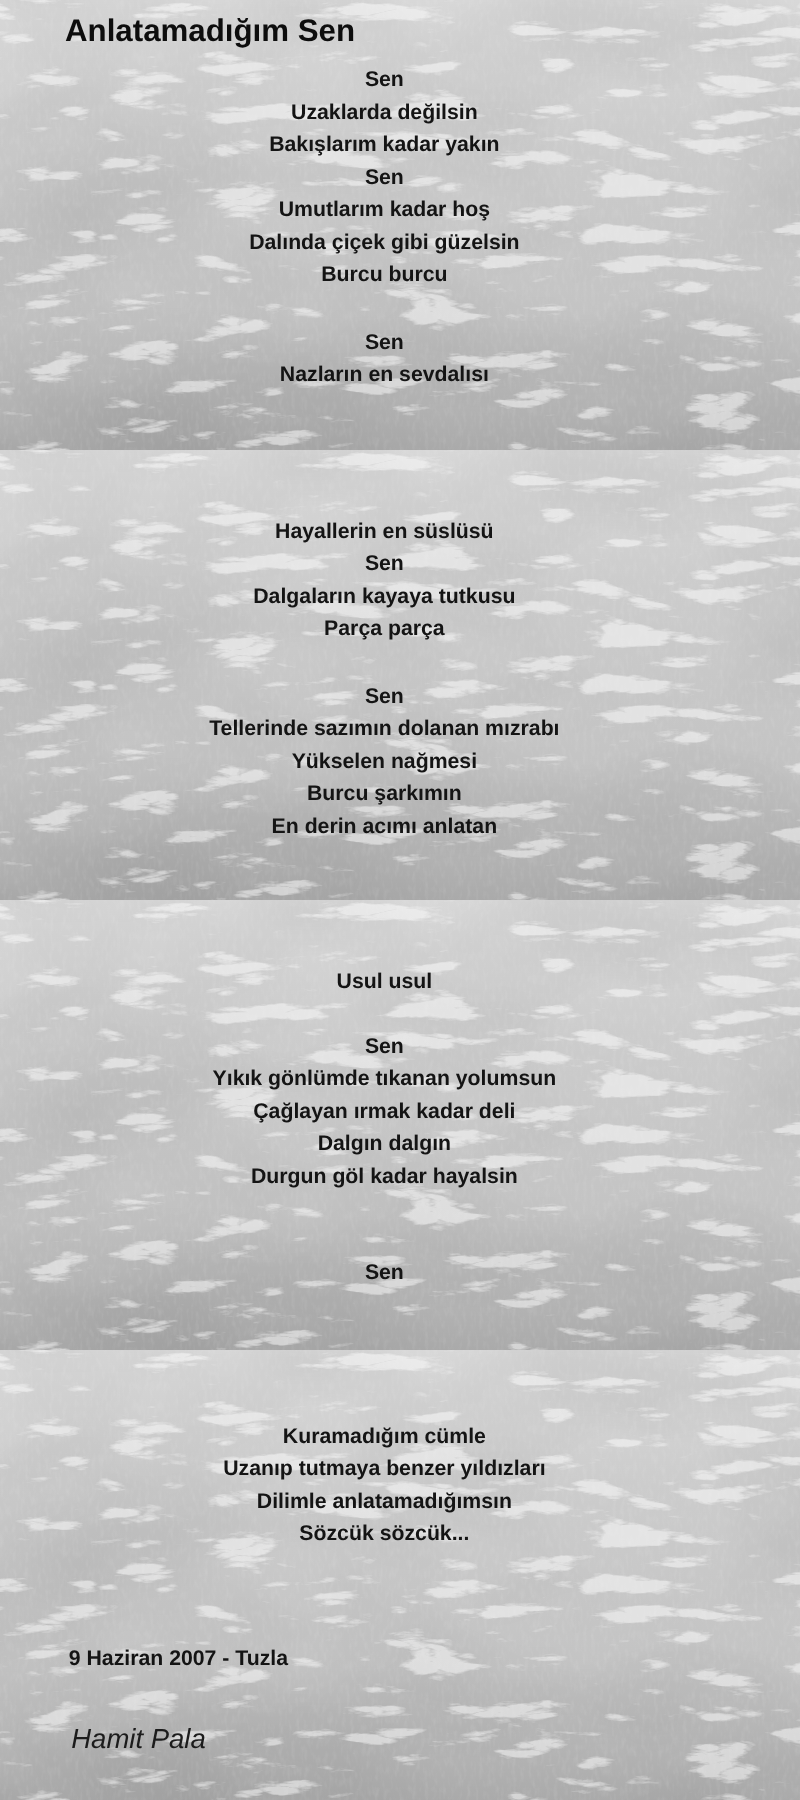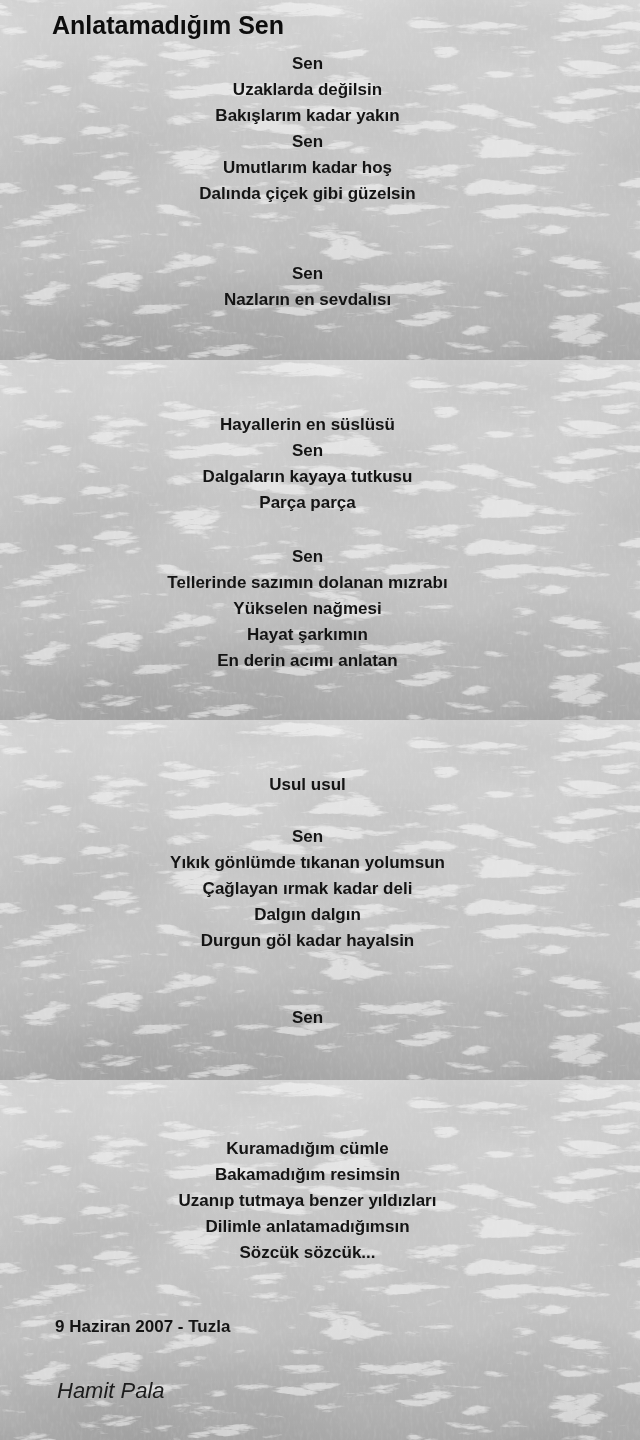--- a/index.html
+++ b/index.html
@@ -122,39 +122,40 @@
 
     <h1 class="poem-title">Anlatamadığım Sen</h1>
 
     <div class="stanza pos-s0">
       <div class="line">Sen</div>
       <div class="line">Uzaklarda değilsin</div>
       <div class="line">Bakışlarım kadar yakın</div>
       <div class="line">Sen</div>
       <div class="line">Umutlarım kadar hoş</div>
       <div class="line">Dalında çiçek gibi güzelsin</div>
+      <div class="line">Burcu burcu</div>
     </div>
 
     <div class="stanza pos-s1">
       <div class="line">Sen</div>
       <div class="line">Nazların en sevdalısı</div>
     </div>
 
     <div class="stanza pos-s2">
       <div class="line">Hayallerin en süslüsü</div>
       <div class="line">Sen</div>
       <div class="line">Dalgaların kayaya tutkusu</div>
       <div class="line">Parça parça</div>
     </div>
 
     <div class="stanza pos-s3">
       <div class="line">Sen</div>
       <div class="line">Tellerinde sazımın dolanan mızrabı</div>
       <div class="line">Yükselen nağmesi</div>
-      <div class="line">Hayat şarkımın</div>
+      <div class="line">Burcu şarkımın</div>
       <div class="line">En derin acımı anlatan</div>
     </div>
 
     <div class="stanza pos-s4">
       <div class="line">Usul usul</div>
     </div>
 
     <div class="stanza pos-s5">
       <div class="line">Sen</div>
       <div class="line">Yıkık gönlümde tıkanan yolumsun</div>
@@ -162,21 +163,20 @@
       <div class="line">Dalgın dalgın</div>
       <div class="line">Durgun göl kadar hayalsin</div>
     </div>
 
     <div class="stanza pos-s6">
       <div class="line">Sen</div>
     </div>
 
     <div class="stanza pos-s7">
       <div class="line">Kuramadığım cümle</div>
-      <div class="line">Bakamadığım resimsin</div>
       <div class="line">Uzanıp tutmaya benzer yıldızları</div>
       <div class="line">Dilimle anlatamadığımsın</div>
       <div class="line">Sözcük sözcük...</div>
     </div>
 
     <div class="date-line">9 Haziran 2007 - Tuzla</div>
 
     <div class="author-line">Hamit Pala</div>
 
   </div>

